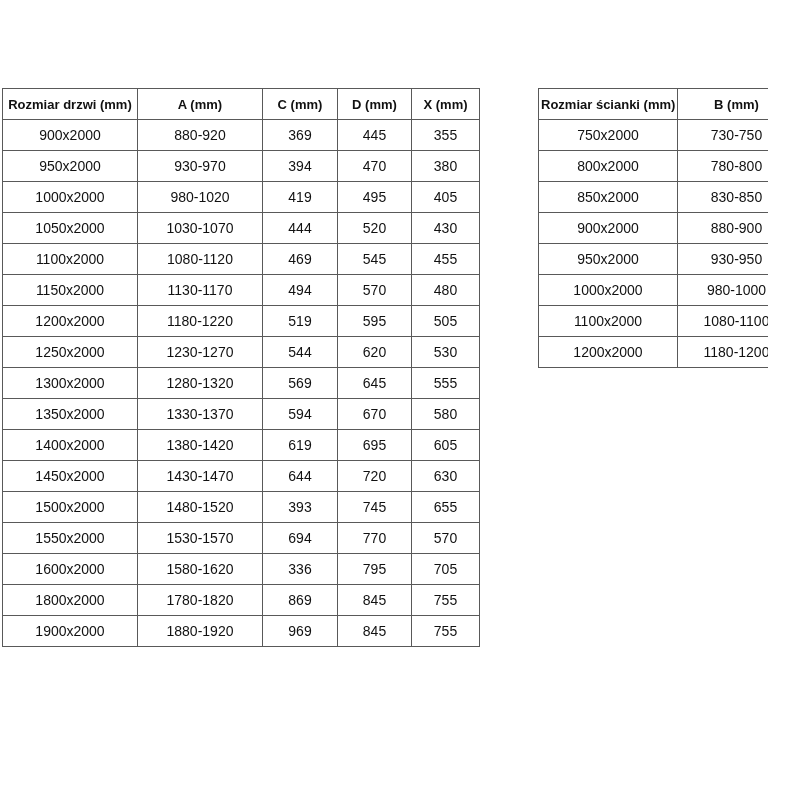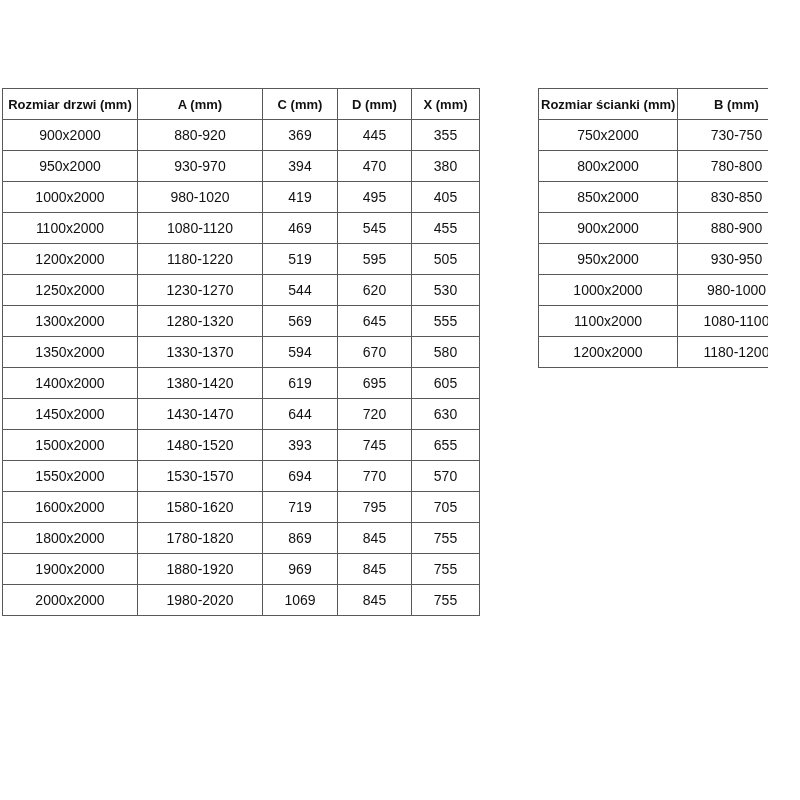--- a/index.html
+++ b/index.html
@@ -87,27 +87,41 @@
           <td>380</td>
         </tr>
         <tr>
           <td>1000x2000</td>
           <td>980-1020</td>
           <td>419</td>
           <td>495</td>
           <td>405</td>
         </tr>
         <tr>
+          <td>1050x2000</td>
+          <td>1030-1070</td>
+          <td>444</td>
+          <td>520</td>
+          <td>430</td>
+        </tr>
+        <tr>
           <td>1100x2000</td>
           <td>1080-1120</td>
           <td>469</td>
           <td>545</td>
           <td>455</td>
         </tr>
         <tr>
+          <td>1150x2000</td>
+          <td>1130-1170</td>
+          <td>494</td>
+          <td>570</td>
+          <td>480</td>
+        </tr>
+        <tr>
           <td>1200x2000</td>
           <td>1180-1220</td>
           <td>519</td>
           <td>595</td>
           <td>505</td>
         </tr>
         <tr>
           <td>1250x2000</td>
           <td>1230-1270</td>
           <td>544</td>
@@ -152,42 +166,35 @@
         <tr>
           <td>1550x2000</td>
           <td>1530-1570</td>
           <td>694</td>
           <td>770</td>
           <td>570</td>
         </tr>
         <tr>
           <td>1600x2000</td>
           <td>1580-1620</td>
-          <td>719</td>
+          <td>336</td>
           <td>795</td>
           <td>705</td>
         </tr>
         <tr>
           <td>1800x2000</td>
           <td>1780-1820</td>
           <td>869</td>
           <td>845</td>
           <td>755</td>
         </tr>
         <tr>
           <td>1900x2000</td>
           <td>1880-1920</td>
           <td>969</td>
-          <td>845</td>
-          <td>755</td>
-        </tr>
-        <tr>
-          <td>2000x2000</td>
-          <td>1980-2020</td>
-          <td>1069</td>
           <td>845</td>
           <td>755</td>
         </tr>
       </tbody>
   </table>
 
   <table id="wall-table" class="dim-table">
     <colgroup>
       <col style="width:139px">
       <col style="width:118px">

